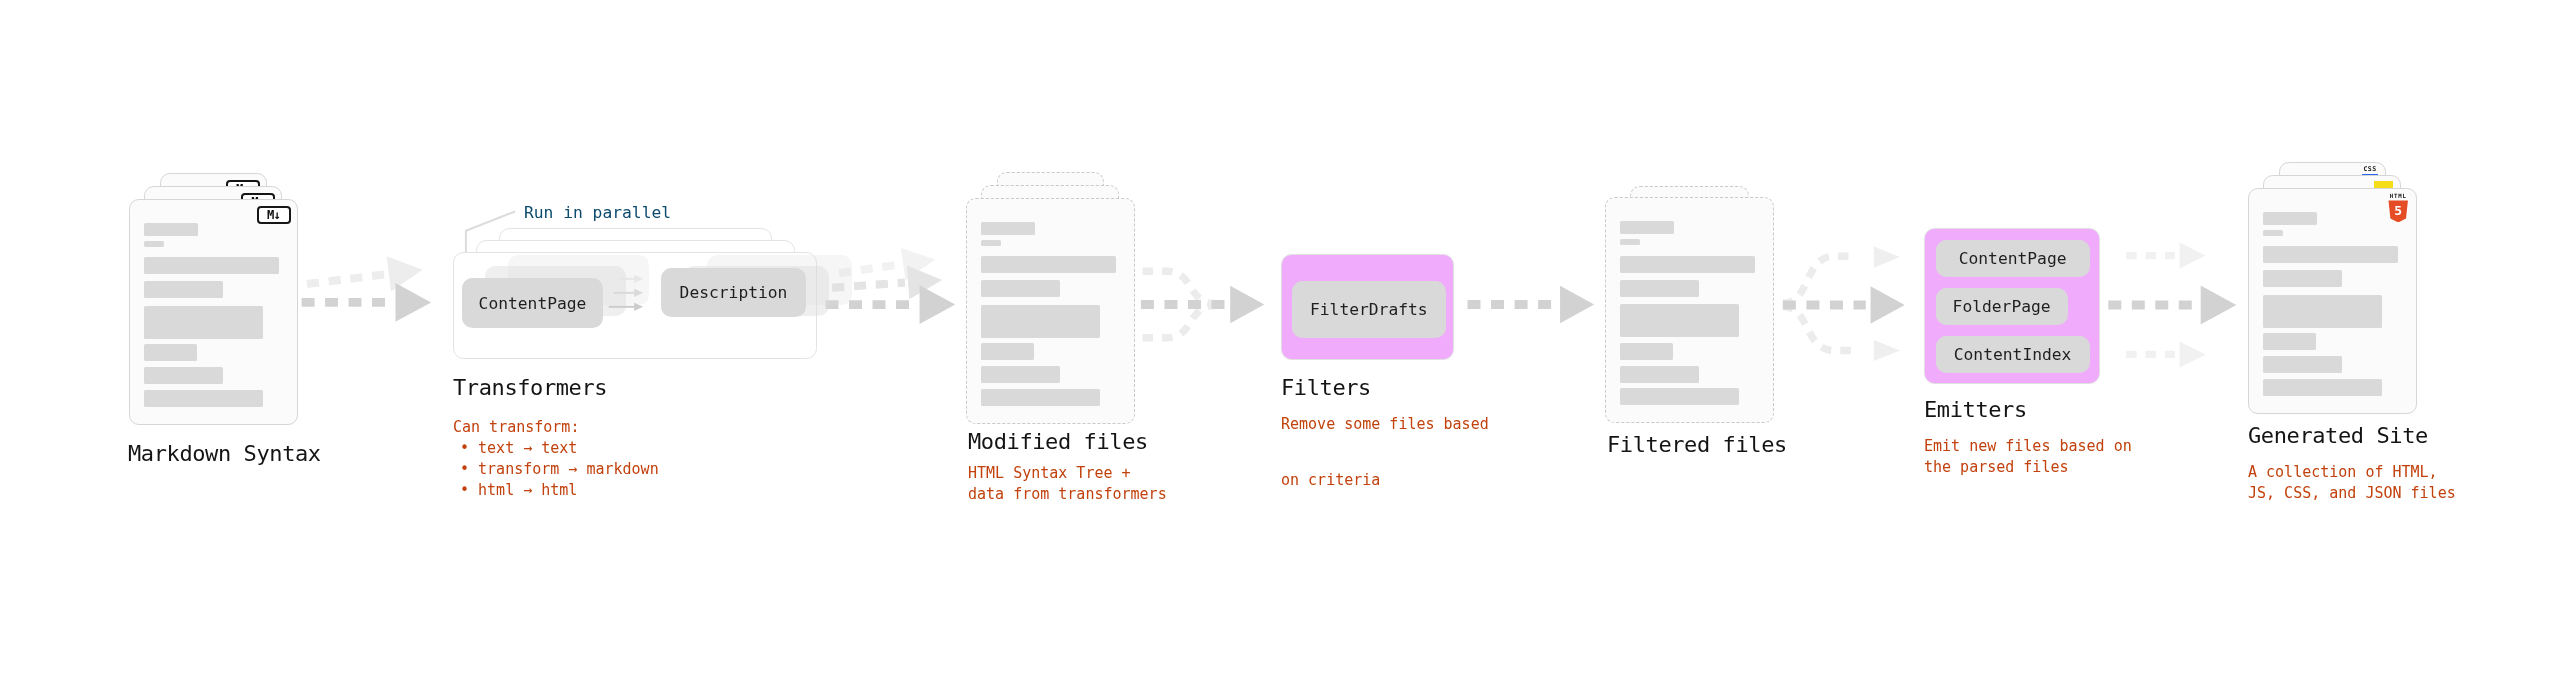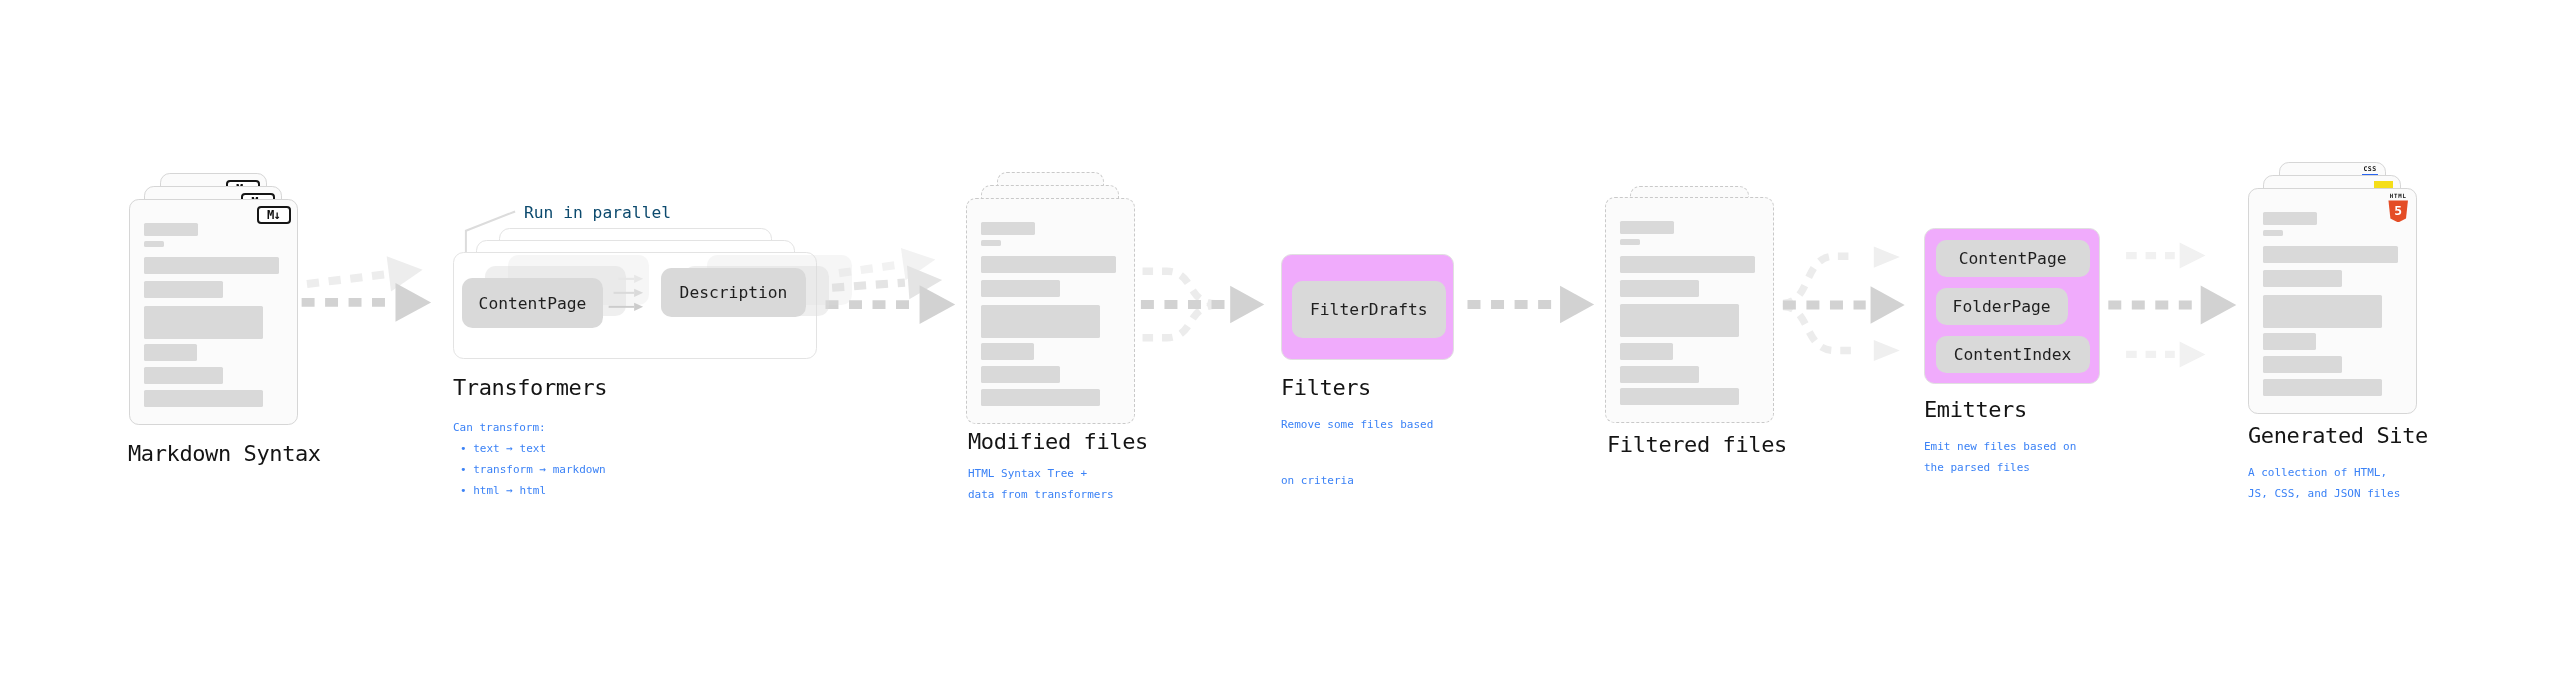--- a/index.html
+++ b/index.html
@@ -44,21 +44,21 @@
   
   .wbox{position:absolute;background:#f0abfc;border:1.6px solid #e0e0e0;border-radius:10.6px;box-sizing:border-box;}
   .tbox{position:absolute;background:#ffffff;border:1.6px solid #e3e3e3;border-radius:10.6px;
         box-sizing:border-box;height:107px;}
   .chip{position:absolute;background:#d9d9d9;border-radius:10.6px;color:#1f1f1f;font-size:16.3px;
         display:flex;align-items:center;justify-content:center;box-sizing:border-box;white-space:nowrap;}
   .ghost{background:#dcdcdc;}
 
   
   .title{position:absolute;font-size:22px;color:#141414;white-space:nowrap;letter-spacing:-0.4px;}
-  .desc{position:absolute;font-size:11px;color:#3b82f6;line-height:21px;white-space:nowrap;}
+  .desc{position:absolute;font-size:15px;color:#c2410c;line-height:21px;white-space:nowrap;}
   .note{position:absolute;font-size:16.3px;color:#0c4a6e;white-space:nowrap;}
 
   .abs{position:absolute;}
   svg{display:block;overflow:visible;}
 </style>
 </head>
 <body>
 
 <div class="stage">
 

